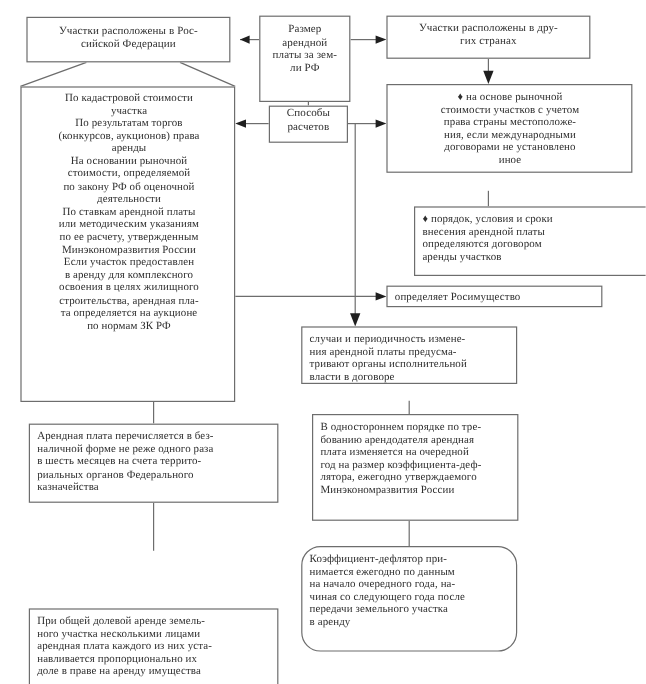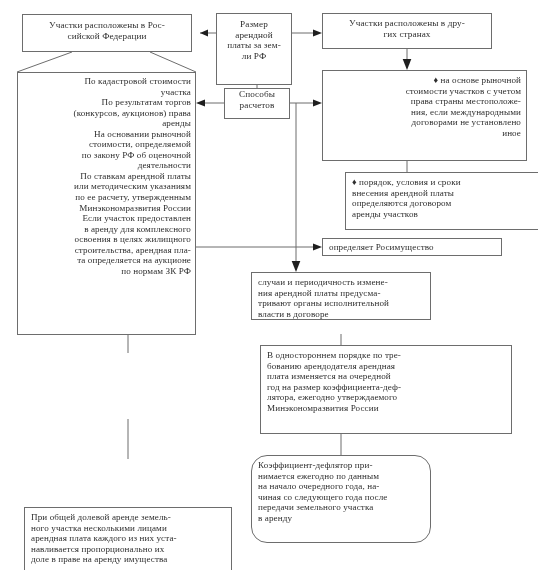--- a/index.html
+++ b/index.html
@@ -63,27 +63,27 @@
   #box-methods {
     left: 224px; top: 88px; width: 66px; height: 31px;
     font-size: 9.2px;
     padding: 0 2px 0 2px;
     text-align: center;
   }
   #box-list {
     left: 17px; top: 72px; width: 179px; height: 263px;
     font-size: 9.1px;
     padding: 3px 4px 0 6px;
-    text-align: right;
+    text-align: center;
   }
   #box-market {
-    left: 322px; top: 70px; width: 205px; height: 91px;
+    left: 322px; top: 70px; width: 205px; height: 74px;
     font-size: 9.1px;
     padding: 4px 5px 0 6px;
-    text-align: right;
+    text-align: center;
   }
   #box-order {
     left: 322px; top: 172px; width: 205px; height: 58px;
     font-size: 9.1px;
     padding: 4px 5px 0 6px;
     text-align: left;
     margin-left: 23px;
   }
   #box-rosim {
     left: 322px; top: 238px; width: 180px; height: 18px;
@@ -91,21 +91,21 @@
     padding: 3px 3px 0 6px;
     text-align: left;
   }
   #box-cases {
     left: 251px; top: 272px; width: 180px; height: 48px;
     font-size: 9.1px;
     padding: 4px 4px 0 6px;
     text-align: left;
   }
   #box-unilateral {
-    left: 260px; top: 345px; width: 252px; height: 89px;
+    left: 260px; top: 345px; width: 172px; height: 89px;
     font-size: 9.1px;
     padding: 4px 12px 0 6px;
     text-align: left;
   }
   #box-deflator {
     left: 251px; top: 455px; width: 180px; height: 88px;
     font-size: 9.1px;
     padding: 4px 4px 0 6px;
     text-align: left;
     border-radius: 16px;
@@ -263,20 +263,27 @@
 
   <div class="box left" id="box-deflator">
     <span class="txt">Коэффициент-дефлятор при-
 нимается ежегодно по данным
 на начало очередного года, на-
 чиная со следующего года после
 передачи земельного участка
 в аренду</span>
   </div>
 
+  <div class="box left" id="box-payment">
+    <span class="txt">Арендная плата перечисляется в без-
+наличной форме не реже одного раза
+в шесть месяцев на счета террито-
+риальных органов Федерального
+казначейства</span>
+  </div>
 
   <div class="box left" id="box-shared">
     <span class="txt">При общей долевой аренде земель-
 ного участка несколькими лицами
 арендная плата каждого из них уста-
 навливается пропорционально их
 доле в праве на аренду имущества</span>
   </div>
 
 </div>

